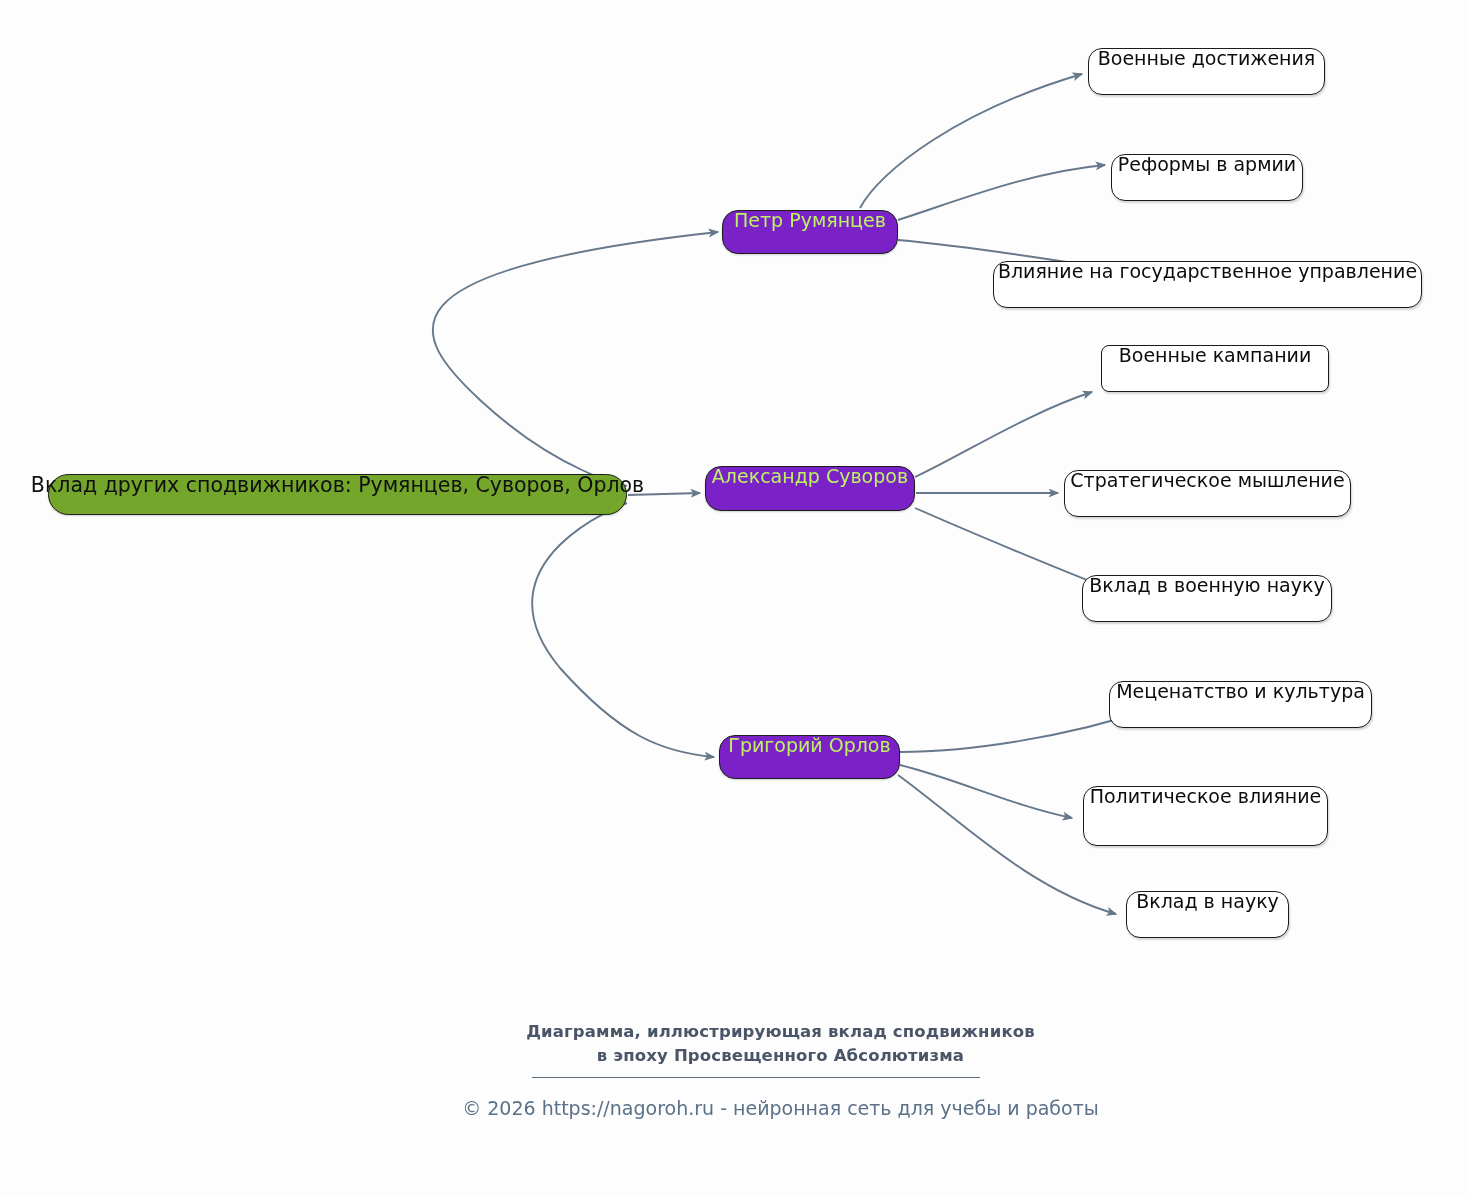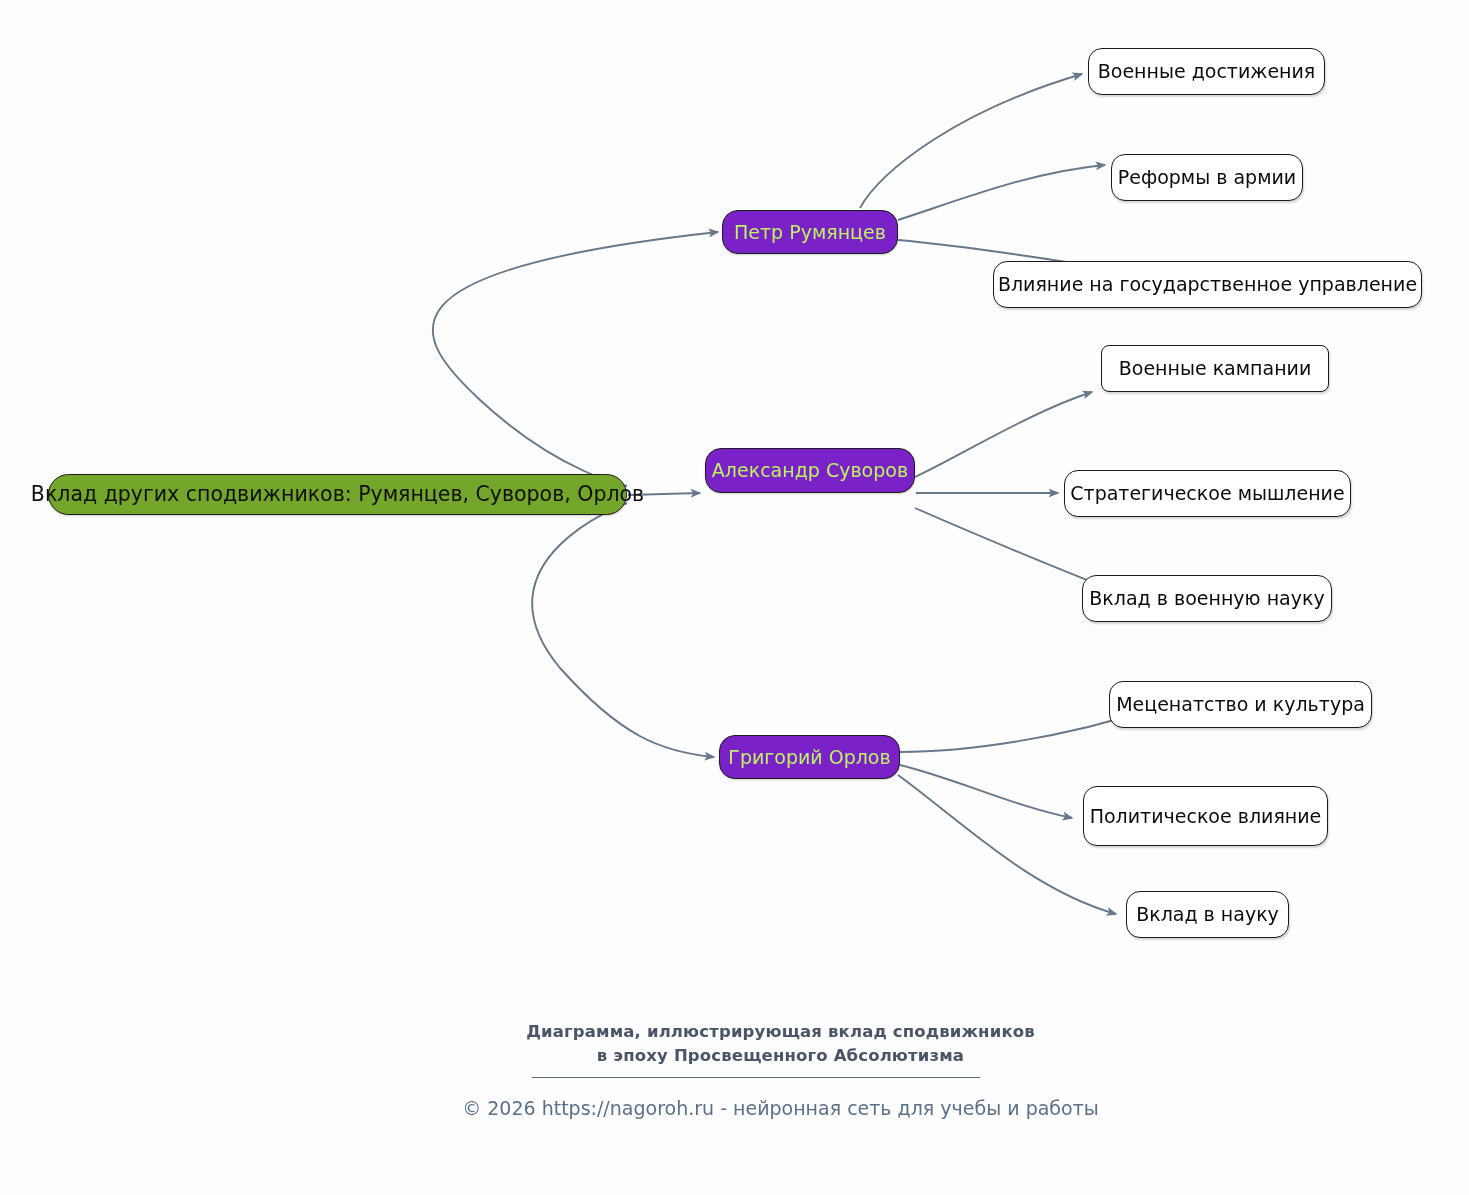--- a/index.html
+++ b/index.html
@@ -10,21 +10,21 @@
     font-family:"DejaVu Sans", sans-serif;
     overflow:hidden;
     position:relative;
   }
   #canvas{position:absolute;inset:0;width:1469px;height:1195px;}
   .edges{position:absolute;left:0;top:0;width:1469px;height:1195px;pointer-events:none;}
 
   .node{
     position:absolute;
     box-sizing:border-box;
-    display:flex;align-items:center;justify-content:center;
+    display:flex;justify-content:center;
     white-space:nowrap;
     line-height:1;
   }
 
   .node-root{
     background:#74A62B;
     border:1.6px solid #1d1d1d;
     border-radius:24px;
     color:#101010;
     font-size:20.5px;
@@ -114,21 +114,21 @@
   <div class="node node-leaf" style="left:1088px;top:48px;width:237px;height:47px;">
     <span>Военные достижения</span>
   </div>
   <div class="node node-leaf" style="left:1111px;top:154px;width:192px;height:47px;">
     <span>Реформы в армии</span>
   </div>
   <div class="node node-leaf" style="left:993px;top:261px;width:429px;height:47px;">
     <span>Влияние на государственное управление</span>
   </div>
 
-  <div class="node node-branch" style="left:705px;top:448px;width:210px;height:45px;">
+  <div class="node node-branch" style="left:705px;top:466px;width:210px;height:45px;">
     <span>Александр Суворов</span>
   </div>
   <div class="node node-leaf" style="left:1101px;top:345px;width:228px;height:47px;border-radius:8px;">
     <span>Военные кампании</span>
   </div>
   <div class="node node-leaf" style="left:1064px;top:470px;width:287px;height:47px;">
     <span>Стратегическое мышление</span>
   </div>
   <div class="node node-leaf" style="left:1082px;top:575px;width:250px;height:47px;">
     <span>Вклад в военную науку</span>

